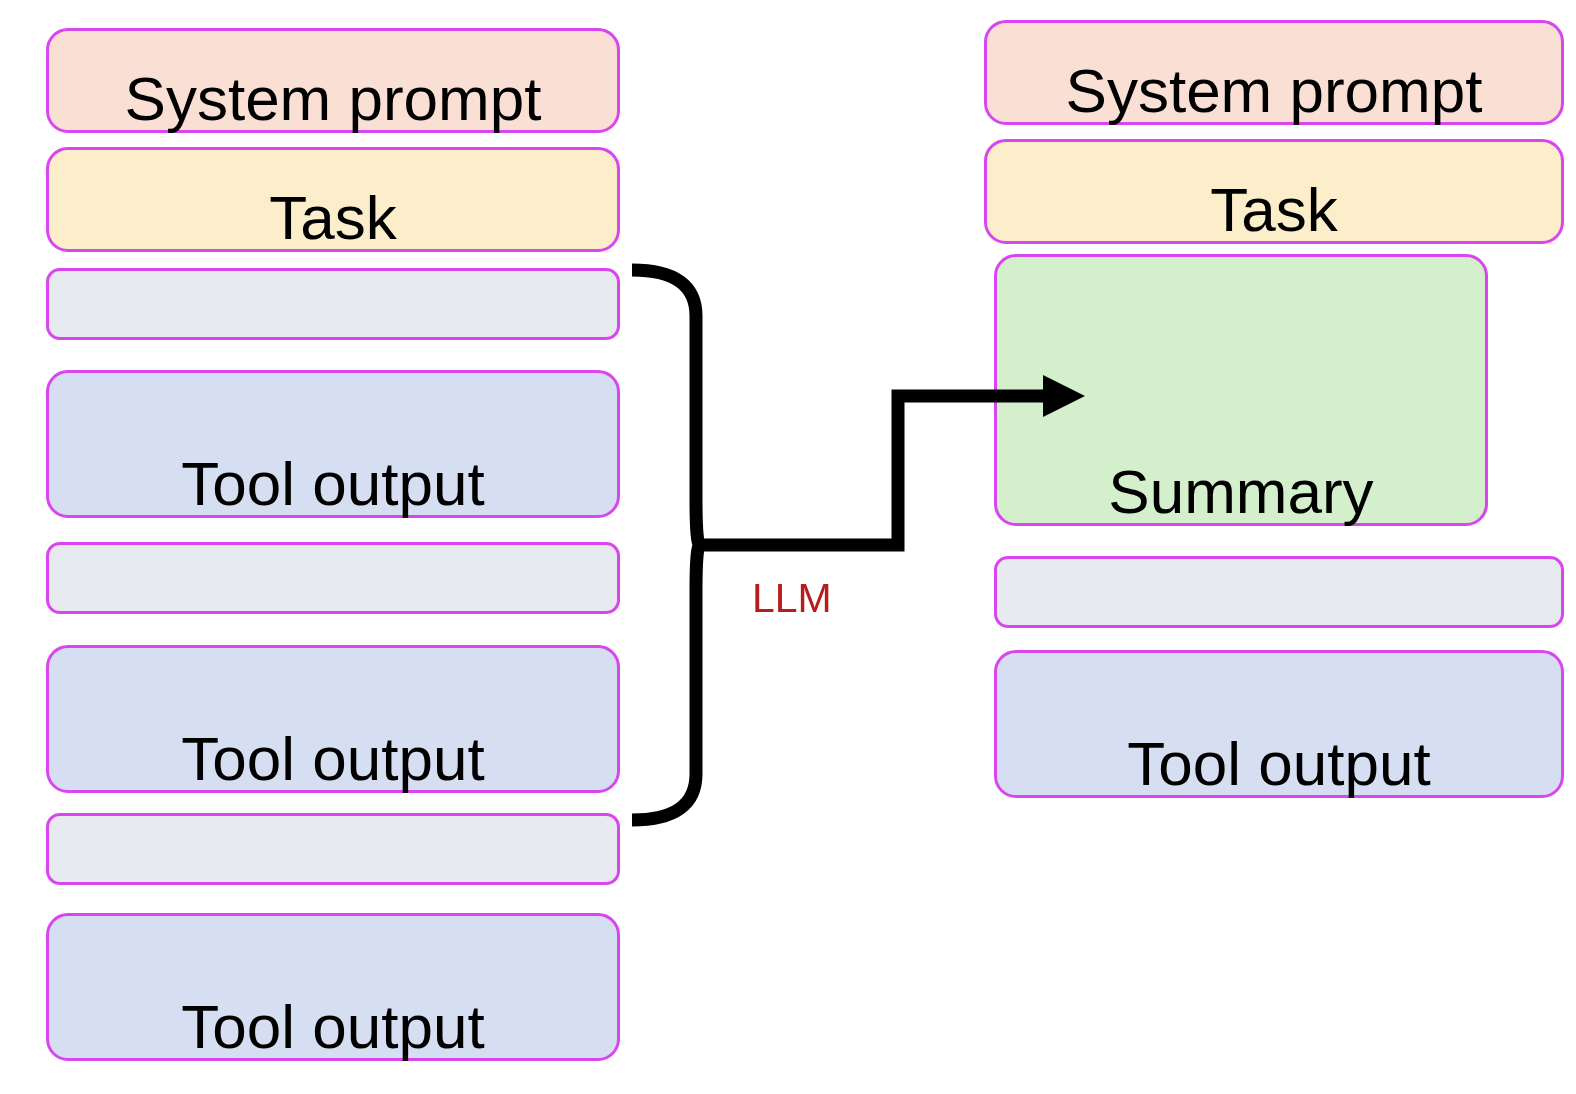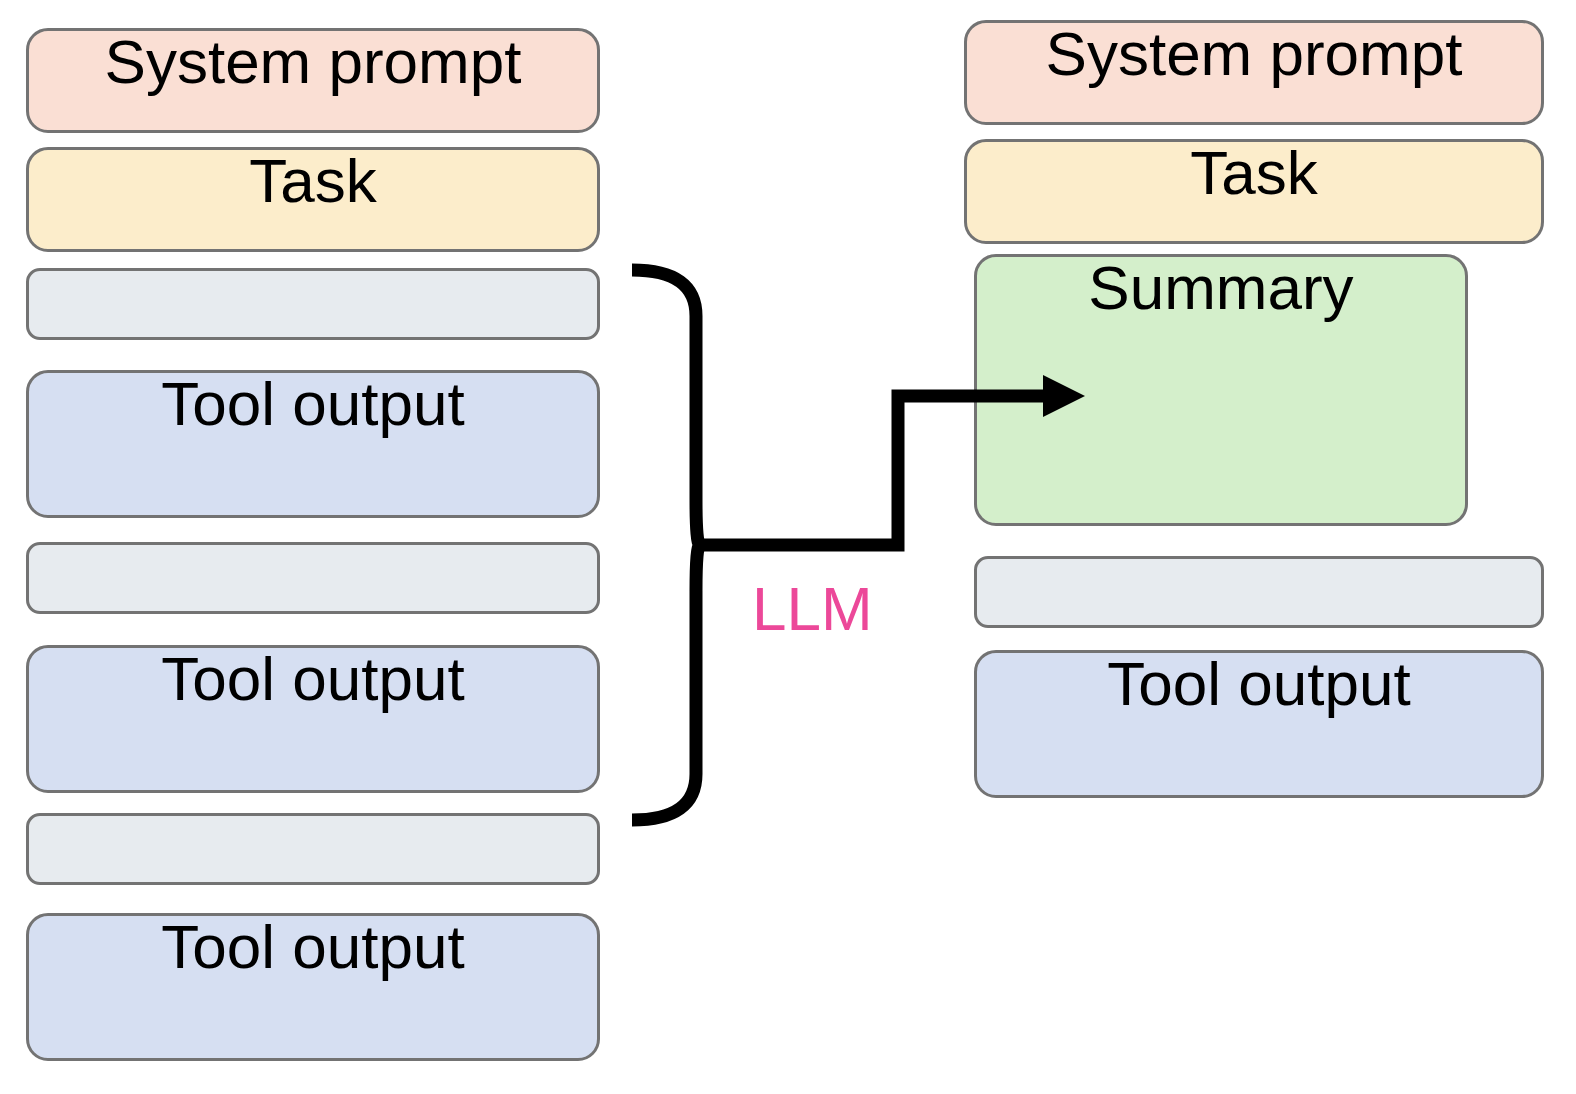--- a/index.html
+++ b/index.html
@@ -14,28 +14,29 @@
   #canvas {
     position: relative;
     width: 1576px;
     height: 1094px;
     background: #ffffff;
     overflow: hidden;
   }
   .box {
     position: absolute;
     box-sizing: border-box;
-    border: 3px solid #737373;
+    border: 3px solid #d946ef;
     border-radius: 22px;
     display: flex;
-    align-items: flex-start;
+    align-items: flex-end;
     justify-content: center;
     color: #000000;
     line-height: 1;
     white-space: nowrap;
+    margin-left: 20px;
   }
   .box-label {
     font-size: 62px;
     font-weight: 400;
     letter-spacing: 0px;
     color: #000000;
   }
   .strip {
     border-radius: 14px;
     border-width: 3px;
@@ -43,22 +44,22 @@
   .brace-layer {
     position: absolute;
     left: 0;
     top: 0;
     width: 1576px;
     height: 1094px;
     pointer-events: none;
   }
   .llm-label {
     position: absolute;
-    font-size: 62px;
-    color: #ec4899;
+    font-size: 41px;
+    color: #b91c1c;
     line-height: 1;
     white-space: nowrap;
   }
 </style>
 </head>
 <body>
 
 <div id="canvas">
 
   <div id="left-column">

